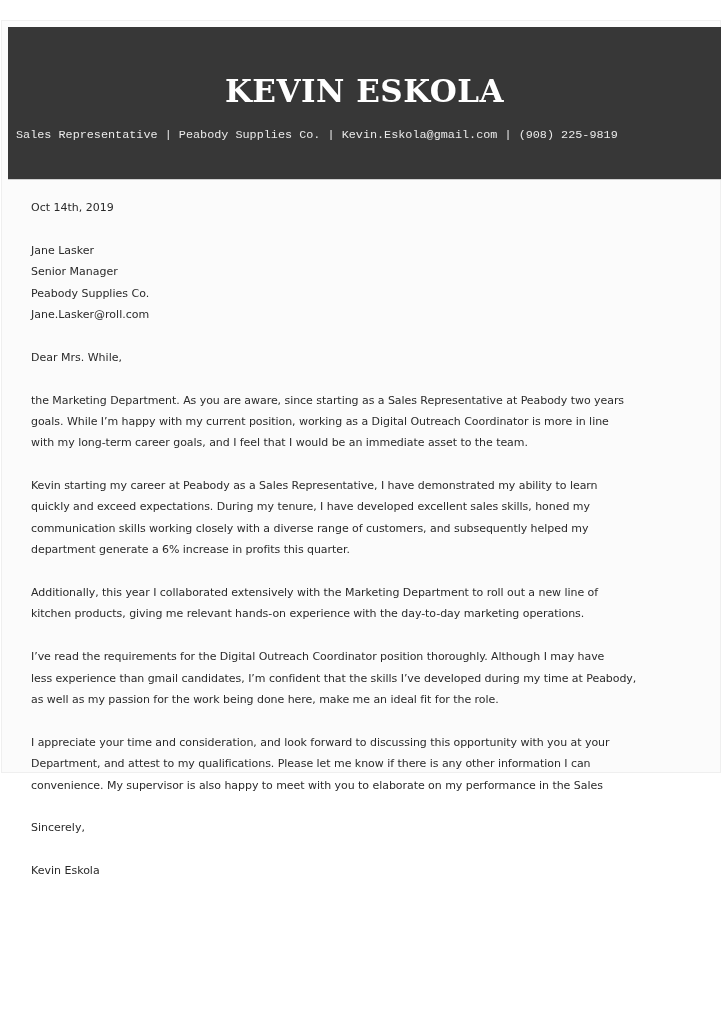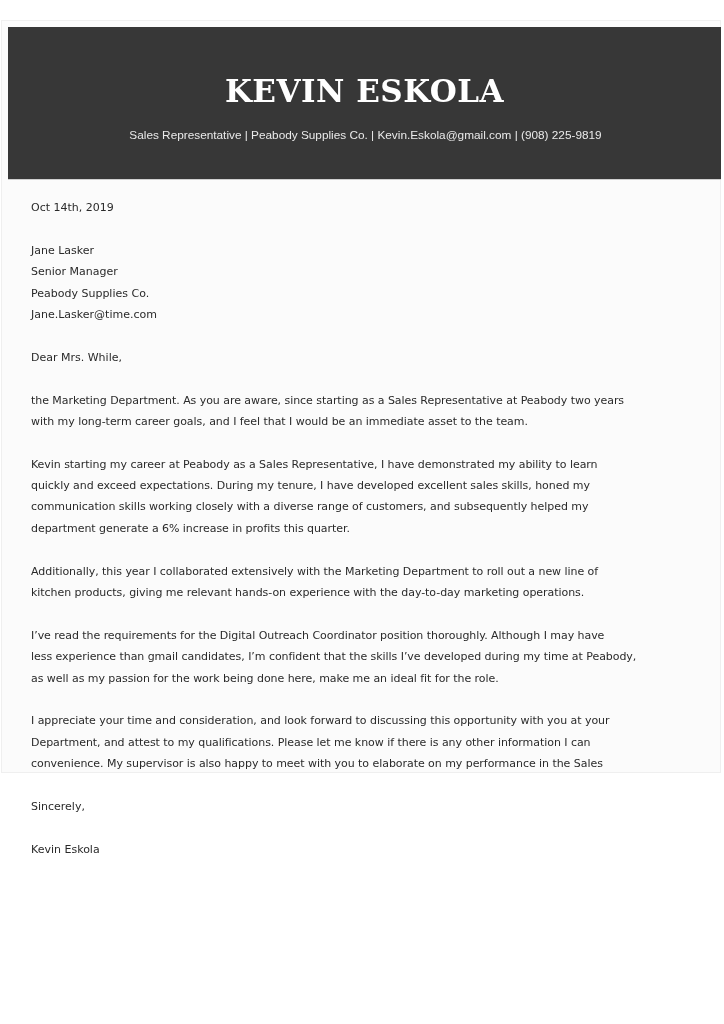--- a/index.html
+++ b/index.html
@@ -46,27 +46,26 @@
       letter-spacing: 0.5px;
       color: #ffffff;
       line-height: 40px;
       white-space: nowrap;
     }
     .contact-line {
       position: absolute;
       left: 0;
       width: 100%;
       top: 100px;
-      text-align: center;
-      font-family: Liberation Sans, sans-serif;
+      font-family: Liberation Mono, monospace;
       font-size: 11.8px;
       color: #eaeaea;
       line-height: 16px;
       white-space: nowrap;
-      padding-left: 2px;
+      padding-left: 8px;
       box-sizing: border-box;
     }
     .letter {
       position: absolute;
       left: 29px;
       top: 176px;
       width: 680px;
       font-family: "DejaVu Sans", sans-serif;
       font-size: 11px;
       line-height: 21.4px;
@@ -94,29 +93,30 @@
   </div>
 
   <div class="letter">
     <span class="line">Oct 14th, 2019</span>
     <span class="blank"></span>
 
     <div>
       <span class="line">Jane Lasker</span>
       <span class="line">Senior Manager</span>
       <span class="line">Peabody Supplies Co.</span>
-      <span class="line">Jane.Lasker@time.com</span>
+      <span class="line">Jane.Lasker@roll.com</span>
     </div>
     <span class="blank"></span>
 
     <span class="line">Dear Mrs. While,</span>
     <span class="blank"></span>
 
     <div class="para-body">
       <span class="line">the Marketing Department. As you are aware, since starting as a Sales Representative at Peabody two years</span>
+      <span class="line">goals. While I’m happy with my current position, working as a Digital Outreach Coordinator is more in line</span>
       <span class="line">with my long-term career goals, and I feel that I would be an immediate asset to the team.</span>
     </div>
     <span class="blank"></span>
 
     <div class="para-body">
       <span class="line">Kevin starting my career at Peabody as a Sales Representative, I have demonstrated my ability to learn</span>
       <span class="line">quickly and exceed expectations. During my tenure, I have developed excellent sales skills, honed my</span>
       <span class="line">communication skills working closely with a diverse range of customers, and subsequently helped my</span>
       <span class="line">department generate a 6% increase in profits this quarter.</span>
     </div>

